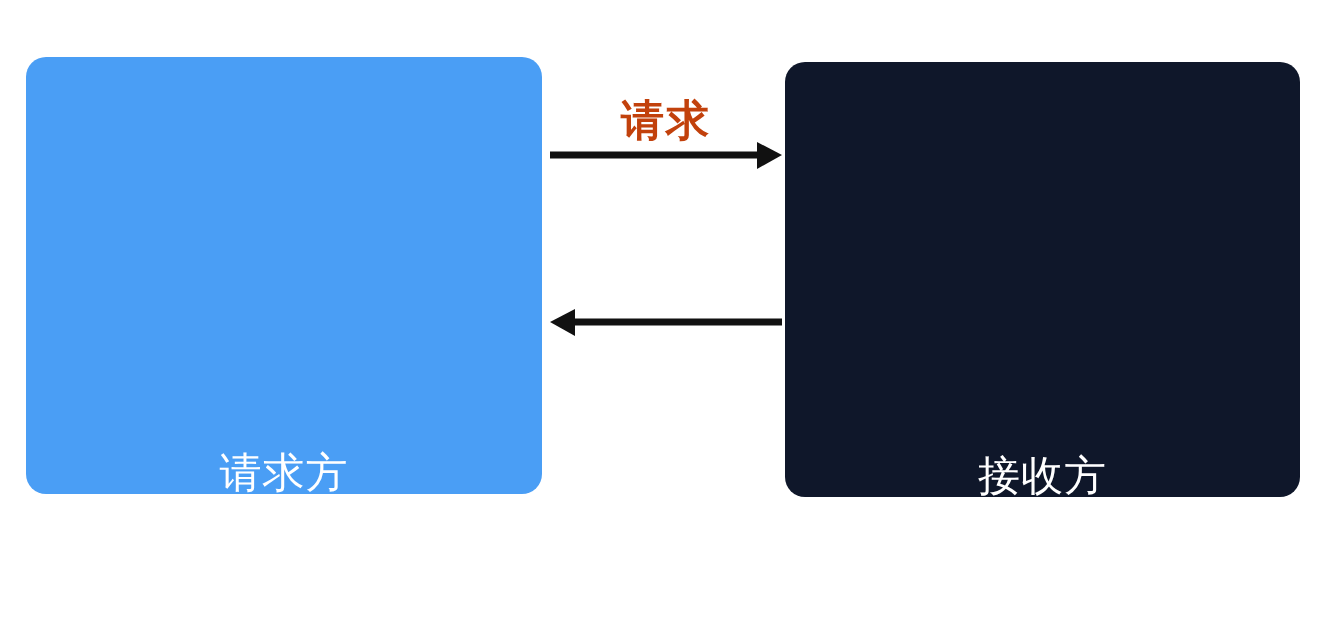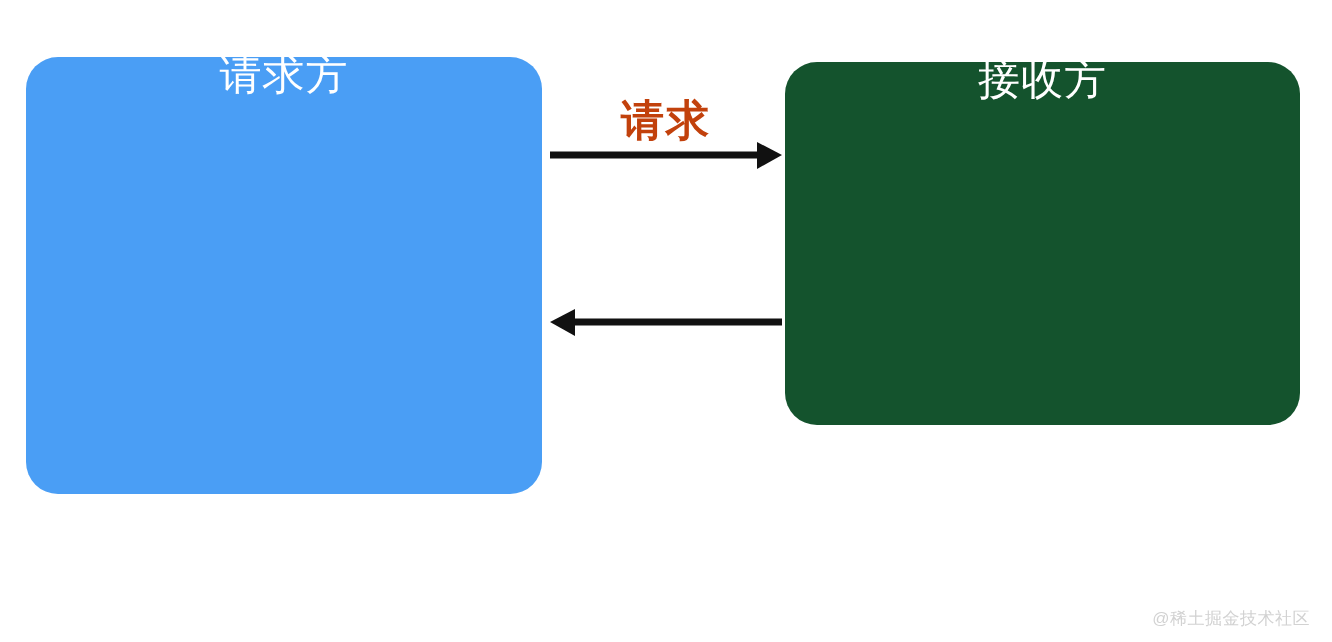--- a/index.html
+++ b/index.html
@@ -15,25 +15,24 @@
     width: 1332px;
     height: 642px;
     background: #ffffff;
     overflow: hidden;
   }
 
   
   .node {
     position: absolute;
     display: flex;
-    align-items: flex-start;
+    align-items: flex-end;
     justify-content: center;
-    border-radius: 32px;
+    border-radius: 20px;
     box-sizing: border-box;
-    font-family: Liberation Mono, monospace;
   }
   .node-label {
     color: #ffffff;
     font-size: 42px;
     font-weight: 400;
     line-height: 1;
     letter-spacing: 1px;
     white-space: nowrap;
   }
 
@@ -41,22 +40,22 @@
     left: 26px;
     top: 57px;
     width: 516px;
     height: 437px;
     background: #4a9ef5;
   }
   #node-receiver {
     left: 785px;
     top: 62px;
     width: 515px;
-    height: 363px;
-    background: #14532d;
+    height: 435px;
+    background: #0f172a;
   }
 
   
   .arrow {
     position: absolute;
     height: 40px;
   }
   .arrow svg {
     display: block;
     overflow: visible;
@@ -135,15 +134,14 @@
 
 
   <div id="arrow-response" class="arrow">
     <svg width="240" height="40" viewBox="0 0 240 40" xmlns="http://www.w3.org/2000/svg">
       <line x1="28" y1="19" x2="238" y2="19" stroke="#111111" stroke-width="7"></line>
       <polygon points="31,6 6,19 31,33" fill="#111111"></polygon>
     </svg>
   </div>
 
 
-  <div id="watermark">@稀土掘金技术社区</div>
 
 </div>
 
 </body></html>

